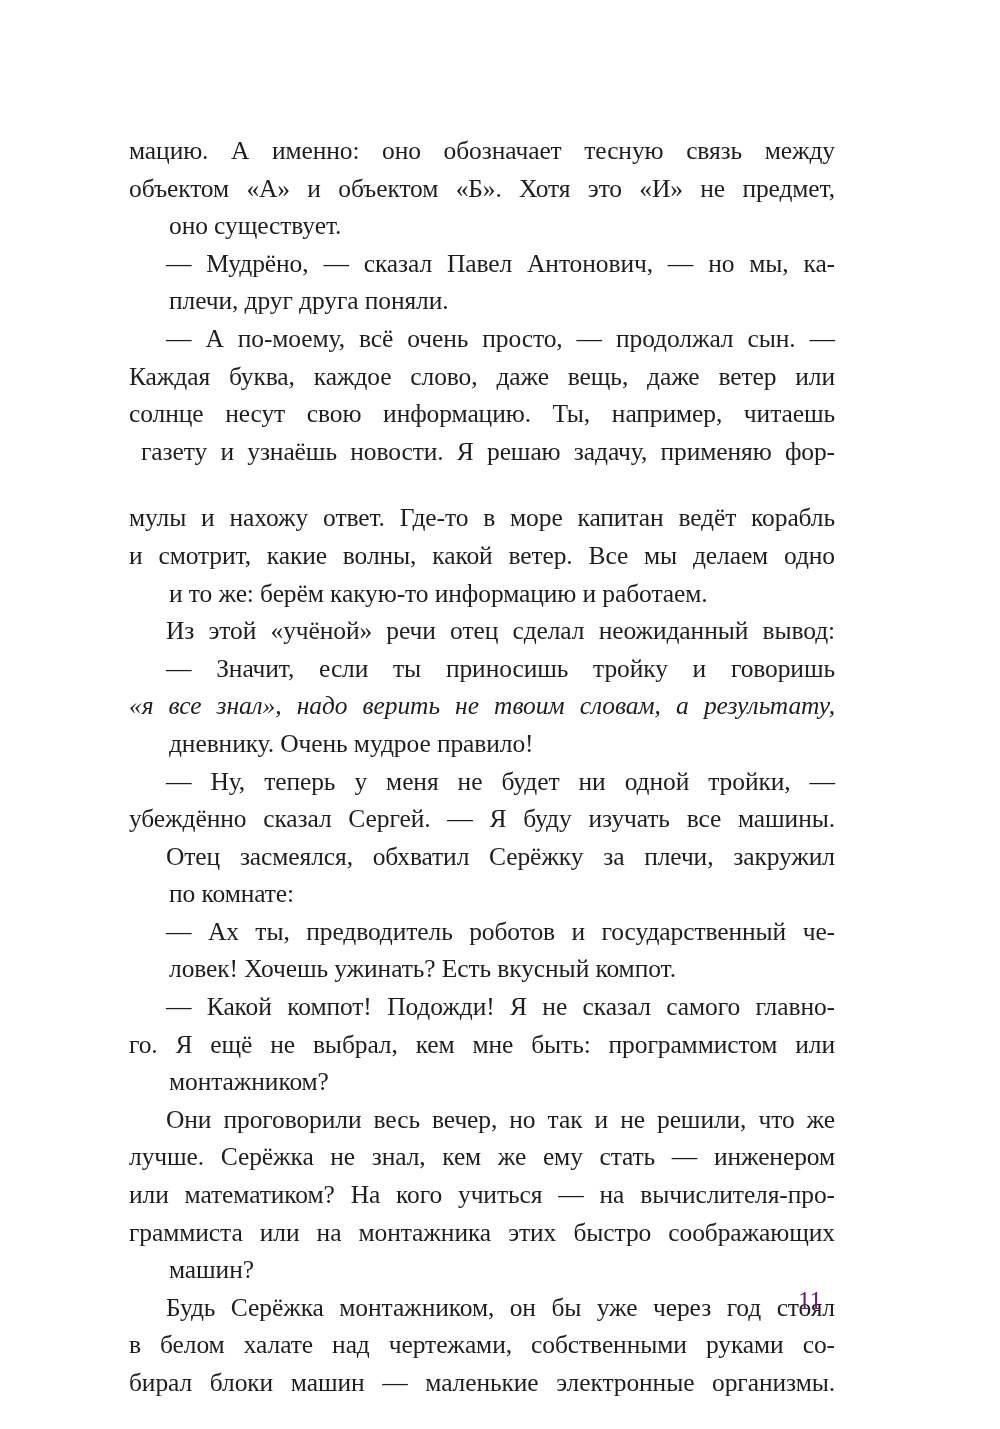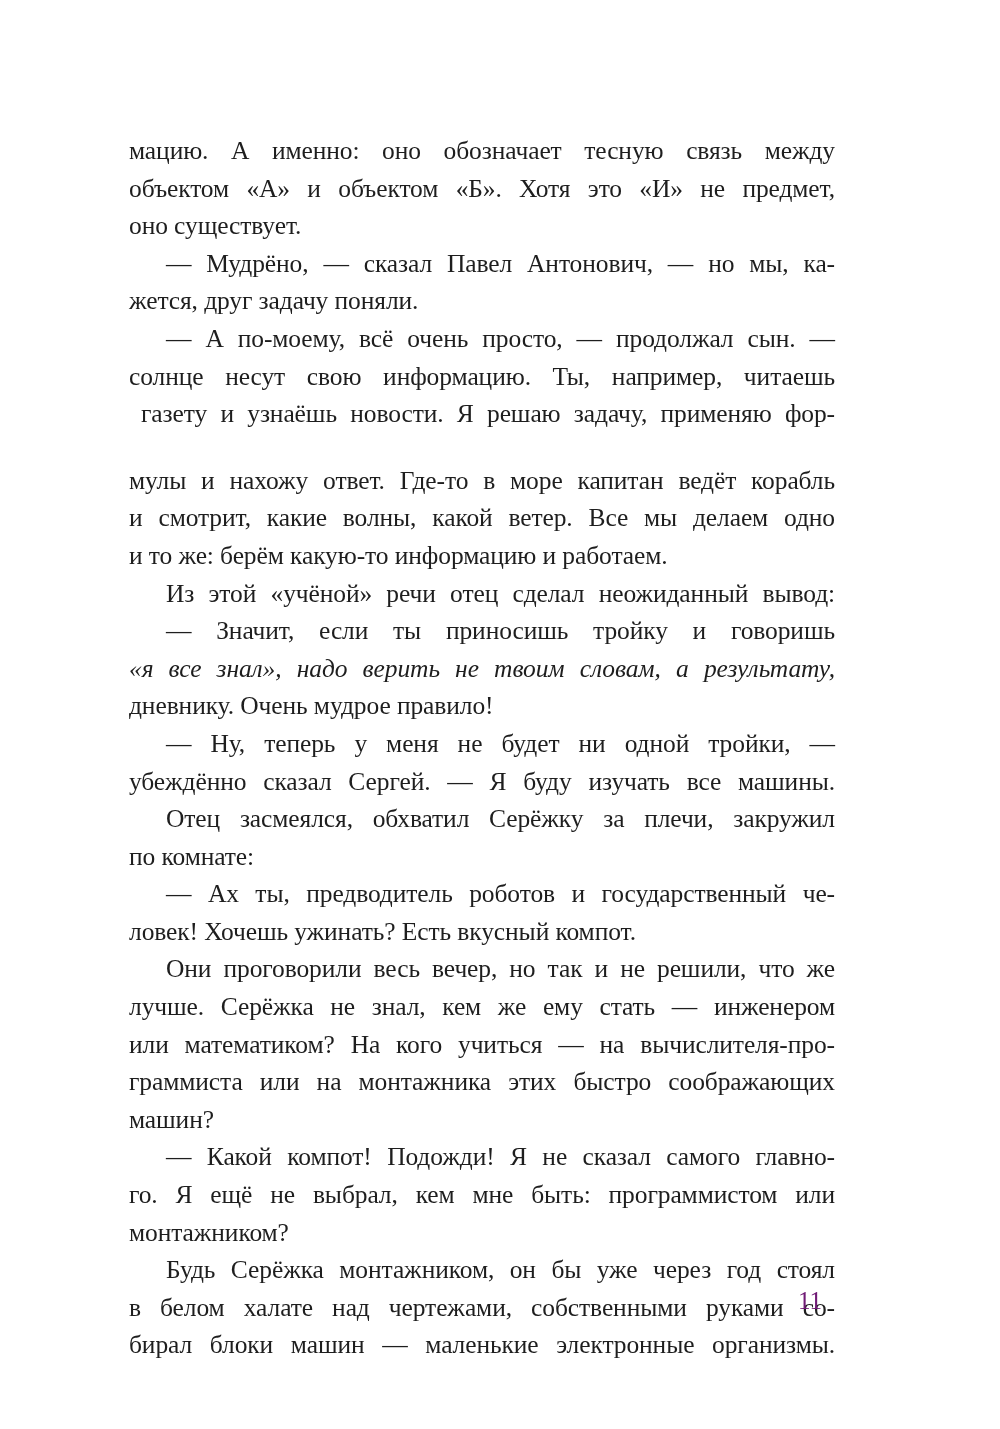--- a/index.html
+++ b/index.html
@@ -26,20 +26,21 @@
       height: 37.6px;
       line-height: 37.6px;
       font-size: 25.5px;
       white-space: nowrap;
       text-align: justify;
       text-align-last: justify;
       letter-spacing: -0.1px;
     }
     .line.last {
       text-align-last: left;
+      margin-left: 40px;
     }
     .line.indent {
       padding-left: 37px;
     }
     .page-number {
       position: absolute;
       left: 760px;
       top: 1286px;
       width: 62px;
       text-align: right;
@@ -53,24 +54,25 @@
 <body>
 
 <div class="page" id="page-body">
     <div class="paragraph">
       <span class="line" style="white-space: nowrap; display: block;">мацию. А именно: оно обозначает тесную связь между</span>
       <span class="line" style="white-space: nowrap; display: block;">объектом «А» и объектом «Б». Хотя это «И» не предмет,</span>
       <span class="line last">оно существует.</span>
     </div>
     <div class="paragraph">
       <span class="line indent" style="white-space: nowrap; display: block;">— Мудрёно, — сказал Павел Антонович, — но мы, ка-</span>
-      <span class="line last">жется, друг задачу поняли.</span>
+      <span class="line last">плечи, друг друга поняли.</span>
     </div>
     <div class="paragraph">
       <span class="line indent" style="white-space: nowrap; display: block;">— А по-моему, всё очень просто, — продолжал сын. —</span>
+      <span class="line" style="white-space: nowrap; display: block;">Каждая буква, каждое слово, даже вещь, даже ветер или</span>
       <span class="line" style="white-space: nowrap; display: block;">солнце несут свою информацию. Ты, например, читаешь</span>
       <span class="line" style="white-space: nowrap; display: block; margin-left: 12px;">газету и узнаёшь новости. Я решаю задачу, применяю фор-</span>
       <span class="line" style="white-space: nowrap; display: block; margin-top: 29px;">мулы и нахожу ответ. Где-то в море капитан ведёт корабль</span>
       <span class="line" style="white-space: nowrap; display: block;">и смотрит, какие волны, какой ветер. Все мы делаем одно</span>
       <span class="line last">и то же: берём какую-то информацию и работаем.</span>
     </div>
     <div class="paragraph">
       <span class="line indent" style="white-space: nowrap; display: block;">Из этой «учёной» речи отец сделал неожиданный вывод:</span>
     </div>
     <div class="paragraph">
@@ -84,30 +86,30 @@
     </div>
     <div class="paragraph">
       <span class="line indent" style="white-space: nowrap; display: block;">Отец засмеялся, обхватил Серёжку за плечи, закружил</span>
       <span class="line last">по комнате:</span>
     </div>
     <div class="paragraph">
       <span class="line indent" style="white-space: nowrap; display: block;">— Ах ты, предводитель роботов и государственный че-</span>
       <span class="line last">ловек! Хочешь ужинать? Есть вкусный компот.</span>
     </div>
     <div class="paragraph">
+      <span class="line indent" style="white-space: nowrap; display: block;">— Какой компот! Подожди! Я не сказал самого главно-</span>
+      <span class="line" style="white-space: nowrap; display: block;">го. Я ещё не выбрал, кем мне быть: программистом или</span>
+      <span class="line last">монтажником?</span>
+    </div>
+    <div class="paragraph">
       <span class="line indent" style="white-space: nowrap; display: block;">Они проговорили весь вечер, но так и не решили, что же</span>
       <span class="line" style="white-space: nowrap; display: block;">лучше. Серёжка не знал, кем же ему стать — инженером</span>
       <span class="line" style="white-space: nowrap; display: block;">или математиком? На кого учиться — на вычислителя-про-</span>
       <span class="line" style="white-space: nowrap; display: block;">граммиста или на монтажника этих быстро соображающих</span>
       <span class="line last">машин?</span>
-    </div>
-    <div class="paragraph">
-      <span class="line indent" style="white-space: nowrap; display: block;">— Какой компот! Подожди! Я не сказал самого главно-</span>
-      <span class="line" style="white-space: nowrap; display: block;">го. Я ещё не выбрал, кем мне быть: программистом или</span>
-      <span class="line last">монтажником?</span>
     </div>
     <div class="paragraph">
       <span class="line indent" style="white-space: nowrap; display: block;">Будь Серёжка монтажником, он бы уже через год стоял</span>
       <span class="line" style="white-space: nowrap; display: block;">в белом халате над чертежами, собственными руками со-</span>
       <span class="line" style="white-space: nowrap; display: block;">бирал блоки машин — маленькие электронные организмы.</span>
     </div>
   </div>
 
 <div class="page-number">11</div>
 

